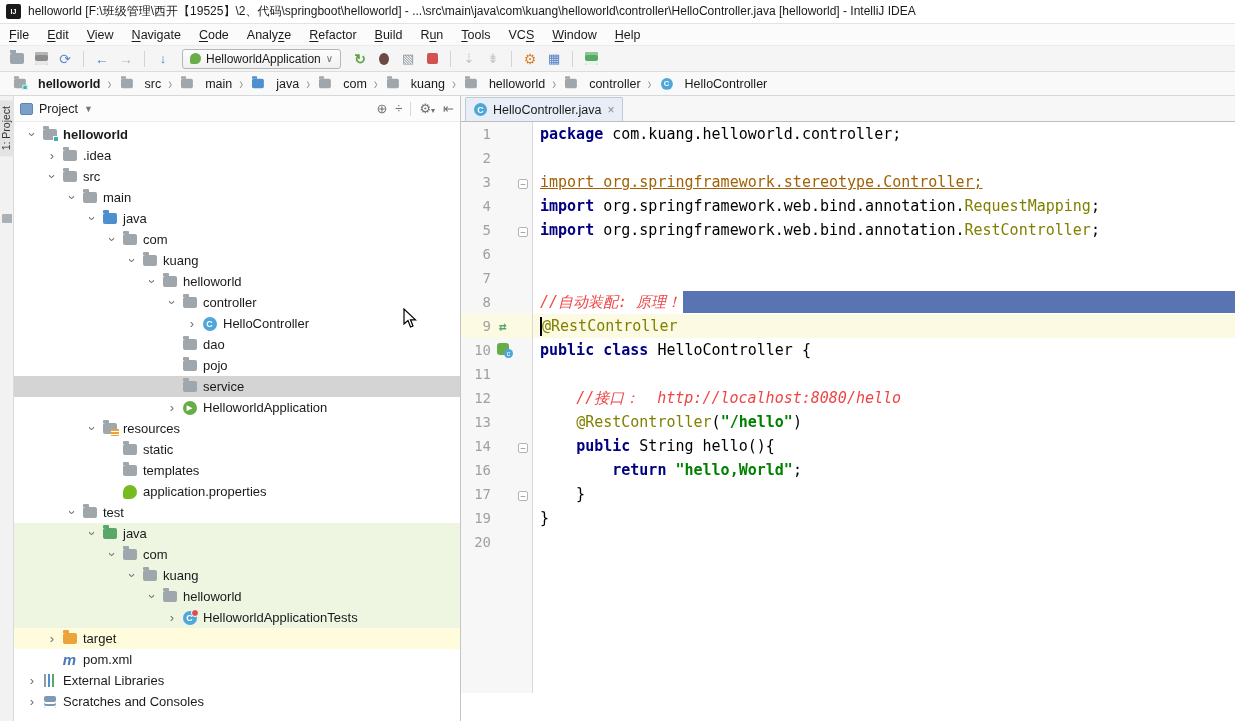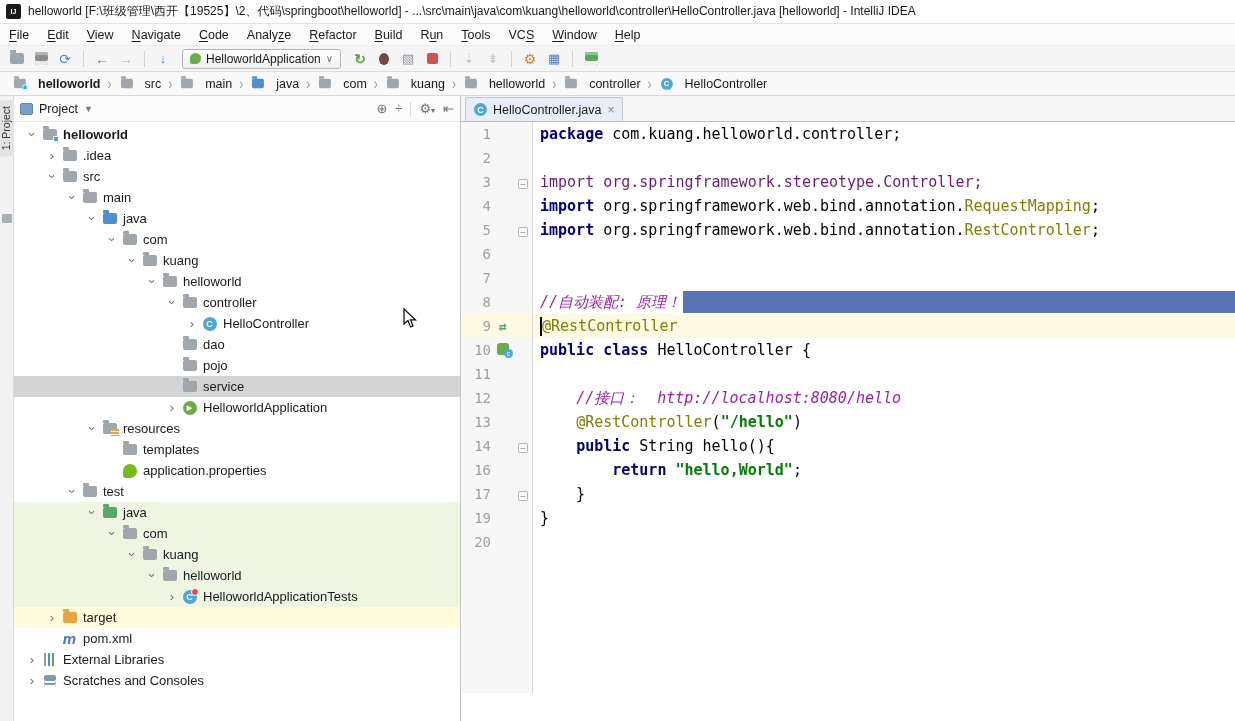--- a/index.html
+++ b/index.html
@@ -87,24 +87,24 @@
     background:#fff; color:#8a8a8a; font-size:9px; line-height:8px; }
   .gic-bean { color:#59a869; font-weight:bold; font-size:13px; }
   .gic-springclass { position:relative; display:inline-block; width:12px; height:12px;
     background:#67ad45; border-radius:3px; }
   .gic-springclass::after { content:"c"; position:absolute; right:-4px; bottom:-3px; width:9px; height:9px;
     background:#4fa7d8; color:#fff; border-radius:50%; font-size:7px; line-height:9px; text-align:center;
     font-family:"Liberation Sans", sans-serif; }
   .code { flex:1; height:100%; display:flex; align-items:center; white-space:pre; padding-left:7px; min-width:0; }
   .tok-kw { color:#000080; font-weight:bold; }
   .tok-pln { color:#000; }
-  .tok-gray { color:#701a75; }
+  .tok-gray { color:#a16207;text-decoration:underline; }
   .tok-ann { color:#808000; }
   .tok-str { color:#008000; font-weight:bold; }
-  .tok-cmt { color:#a21caf; font-style:italic; }
+  .tok-cmt { color:#ef4444; font-style:italic; }
   .sel-tail { flex:1; height:22px; background:#5974b2; margin-left:2px; }
   .caret { display:inline-block; width:0; height:19px; border-left:2px solid #000; }
   .i-floppy { width:13px; height:13px; background:#8c8c8c; border-radius:2px;
     box-shadow:inset 0 3px 0 #b5b5b5, inset 0 -4px 0 #e8e8e8; }
   .i-floppy-green { background:#59a869; box-shadow:inset 0 3px 0 #8cc98f, inset 0 -4px 0 #e8f5e8; }
   .i-folder-tb { width:14px; height:11px; background:#9aa7b0; border-radius:2px; position:relative; }
   .i-folder-tb::before { content:""; position:absolute; top:-3px; left:0; width:6px; height:3px; background:#9aa7b0; }
   .i-bug { width:10px; height:12px; background:#6b4a45; border-radius:50%; }
   .i-stop { width:11px; height:11px; background:#d25252; border-radius:2px; }
   .cursor-svg { position:absolute; left:403px; top:308px; z-index:50; pointer-events:none; }
@@ -405,20 +405,28 @@
             </span>
           </span>
           <span class="t-label">resources</span>
         </div>
         <div class="tree-row">
           <span style="flex: 0 0 auto; width: 88px;"></span>
           <span class="chev"></span>
           <span class="t-ico">
             <span class="fold-ico"></span>
           </span>
+          <span class="t-label">static</span>
+        </div>
+        <div class="tree-row">
+          <span style="flex: 0 0 auto; width: 88px;"></span>
+          <span class="chev"></span>
+          <span class="t-ico">
+            <span class="fold-ico"></span>
+          </span>
           <span class="t-label">templates</span>
         </div>
         <div class="tree-row">
           <span style="flex: 0 0 auto; width: 88px;"></span>
           <span class="chev"></span>
           <span class="t-ico">
             <span class="circ c-leaf"></span>
           </span>
           <span class="t-label">application.properties</span>
         </div>

